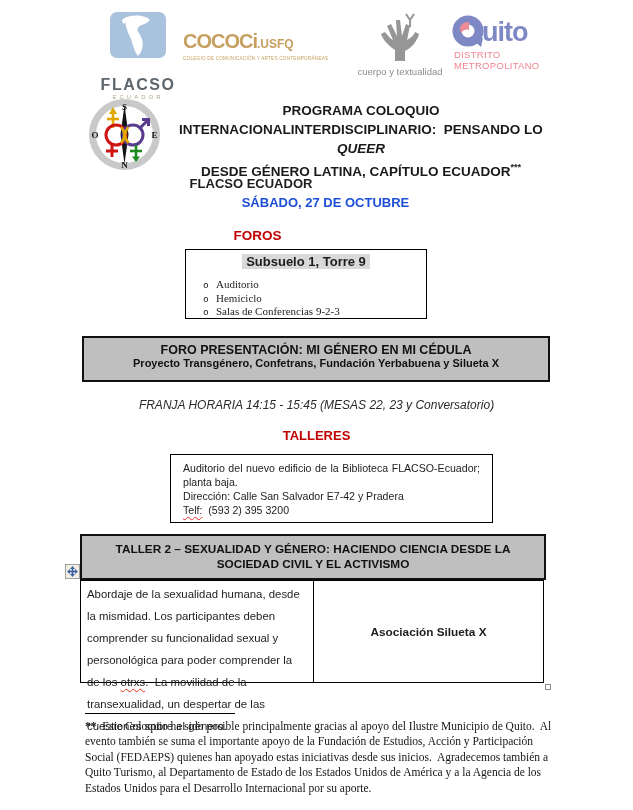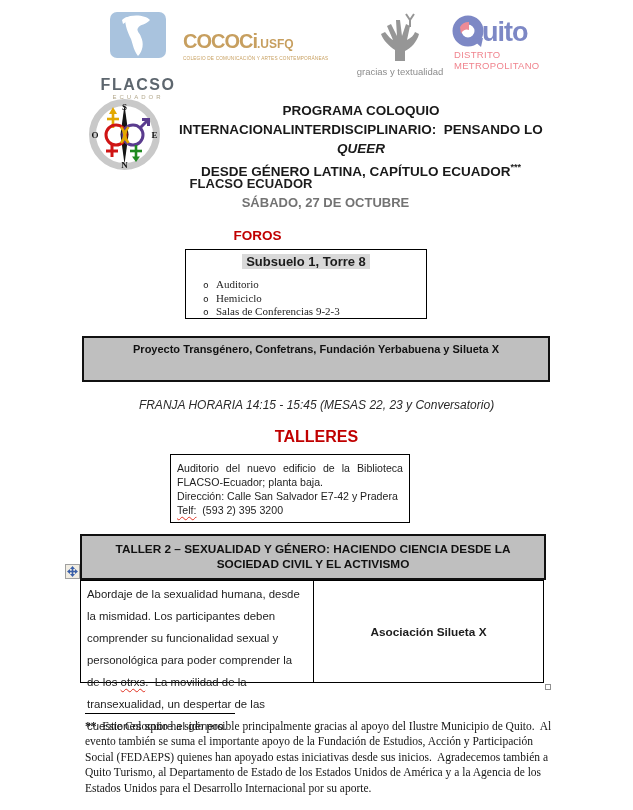--- a/index.html
+++ b/index.html
@@ -27,44 +27,44 @@
   
   #compass { left:87px; top:97px; width:75px; height:75px; }
 
   
   #title-block { left:160px; top:101px; width:402px; text-align:center;
                  font-weight:bold; font-size:13.5px; line-height:19px; color:#191919;}
   #title-block .it { font-style:italic; }
   #title-block sup { font-size:9px; }
 
   #venue-line { left:0; top:176px; width:502px; text-align:center; font-weight:bold; font-size:13px; }
-  #date-line  { left:0; top:195px; width:633px; text-align:center; font-weight:bold; font-size:13px; color:#737373;padding-left:18px; }
+  #date-line  { left:0; top:195px; width:633px; text-align:center; font-weight:bold; font-size:13px; color:#1d4ed8;padding-left:18px; }
 
   
   #foros-heading { left:0; top:228px; width:515px; text-align:center; font-weight:bold; font-size:13.5px; color:#C00000;}
   #subsuelo-box { left:185px; top:249px; width:242px; height:70px; border:1px solid #000; }
   #subsuelo-title { text-align:center; margin-top:4px; font-size:13px; font-weight:bold; }
   #subsuelo-title span { background:#D9D9D9; padding:0 4px; }
   .bullet-row { display:flex; font-family:"Liberation Serif", serif; font-size:11px; line-height:13.5px; }
   .bullet-row .b { width:30px; padding-left:17px; font-family:"DejaVu Sans Mono", monospace; font-size:9.5px;}
   #subsuelo-list { margin-top:9px; }
 
   
   .gray-banner { background:#BFBFBF; border:2px solid #111; text-align:center; font-weight:bold; color:#111;}
   #foro-box { left:82px; top:336px; width:468px; height:46px; padding-top:5px;}
   #foro-box .l1 { font-size:12.5px; }
   #foro-box .l2 { font-size:11px; }
   #taller2-box { left:80px; top:534px; width:466px; height:46px; font-size:11.8px; line-height:15px; padding:6px 24px 0;}
 
   #franja-line { left:0; top:398px; width:633px; text-align:center; font-style:italic; font-size:12px; color:#2a2a2a;}
-  #talleres-heading { left:0; top:428px; width:633px; text-align:center; font-weight:bold; font-size:16px; color:#C00000;}
-
-  
-  #address-box { left:170px; top:454px; width:240px; height:69px; border:1px solid #000;
-                 padding:6px 6px; font-size:10.6px; line-height:14px; text-align:justify; white-space:pre-wrap;}
+  #talleres-heading { left:0; top:428px; width:633px; text-align:center; font-weight:bold; font-size:13px; color:#C00000;}
+
+  
+  #address-box { left:170px; top:454px; width:323px; height:69px; border:1px solid #000;
+                 padding:6px 12px; font-size:10.6px; line-height:14px; text-align:justify; white-space:pre-wrap;}
   .sq-red { text-decoration:underline wavy #e03020 1px; text-underline-offset:2px; }
 
   
   #taller-table { left:80px; top:580px; width:464px; height:103px; border:1px solid #000; display:flex;}
   #taller-table .cell-left { width:233px; border-right:1px solid #000; padding:2px 7px 0 6px;
                              font-size:11.4px; line-height:22px; white-space:pre-wrap;}
   #taller-table .cell-right { flex:1; display:flex; align-items:center; justify-content:center;
                               font-weight:bold; font-size:11.8px; }
 
   
@@ -96,21 +96,21 @@
   <div class="tagline">COLEGIO DE COMUNICACIÓN Y ARTES CONTEMPORÁNEAS</div>
 </div>
 
 <div class="abs" id="cuerpo-logo">
   <div>
     <svg width="46" height="48" viewBox="0 0 46 48">
       <path fill="#969696" d="M18 48 L18 37 C12 33 6 27 4 21 L8 19 C11 23 14 26 16 27 L10 13 L14 11 L20 23 L19 7 L23 7 L25 23 L29 11 L33 13 L30 27 C34 25 37 22 38 19 L42 21 C40 29 34 35 28 38 L28 48 Z"></path>
       <path stroke="#969696" stroke-width="2" fill="none" d="M29 1 L33 7 L37 1 M33 7 L33 14"></path>
     </svg>
   </div>
-  <div class="label">gracias y textualidad</div>
+  <div class="label">cuerpo y textualidad</div>
 </div>
 
 <div class="abs" id="quito-logo">
   <div style="height:36px;">
     <svg width="112" height="36" viewBox="0 0 112 36">
       <circle cx="16" cy="17" r="11" fill="none" stroke="#7d88c5" stroke-width="9"></circle>
       <path fill="#7d88c5" d="M20 25 L29 33 L31 24 Z"></path>
       <path fill="#ee8b96" d="M8 13 A10 10 0 0 1 17 8 L17 16 A6 6 0 0 0 9 20 Z"></path>
       <text x="30" y="27" font-family="Liberation Sans, sans-serif" font-size="27" font-weight="bold" fill="#7d88c5" letter-spacing="-1">uito</text>
     </svg>
@@ -164,38 +164,39 @@
   <div style="white-space:pre-wrap;"><span>INTERNACIONALINTERDISCIPLINARIO:  PENSANDO LO </span><span class="it">QUEER</span></div>
   <div><span>DESDE GÉNERO LATINA, CAPÍTULO ECUADOR</span><sup>***</sup></div>
 </div>
 
 <div class="abs" id="venue-line">FLACSO ECUADOR</div>
 <div class="abs" id="date-line">SÁBADO, 27 DE OCTUBRE</div>
 
 <div class="abs" id="foros-heading">FOROS</div>
 
 <div class="abs" id="subsuelo-box">
-  <div id="subsuelo-title"><span>Subsuelo 1, Torre 8</span></div>
+  <div id="subsuelo-title"><span>Subsuelo 1, Torre 9</span></div>
   <div id="subsuelo-list">
     <div class="bullet-row">
         <span class="b">o</span>
         <span>Auditorio</span>
       </div>
     <div class="bullet-row">
         <span class="b">o</span>
         <span>Hemiciclo</span>
       </div>
     <div class="bullet-row">
         <span class="b">o</span>
         <span>Salas de Conferencias 9-2-3</span>
       </div>
   </div>
 </div>
 
 <div class="abs gray-banner" id="foro-box">
+  <div class="l1">FORO PRESENTACIÓN: MI GÉNERO EN MI CÉDULA</div>
   <div class="l2">Proyecto Transgénero, Confetrans, Fundación Yerbabuena y Silueta X</div>
 </div>
 
 <div class="abs" id="franja-line">FRANJA HORARIA 14:15 - 15:45 (MESAS 22, 23 y Conversatorio)</div>
 
 <div class="abs" id="talleres-heading">TALLERES</div>
 
 <div class="abs" id="address-box"><span>Auditorio del nuevo edificio de la Biblioteca FLACSO-Ecuador; planta baja.</span>
 <span>Dirección: Calle San Salvador E7-42 y Pradera </span>
 <span class="sq-red">Telf:</span><span>  (593 2) 395 3200</span></div>

